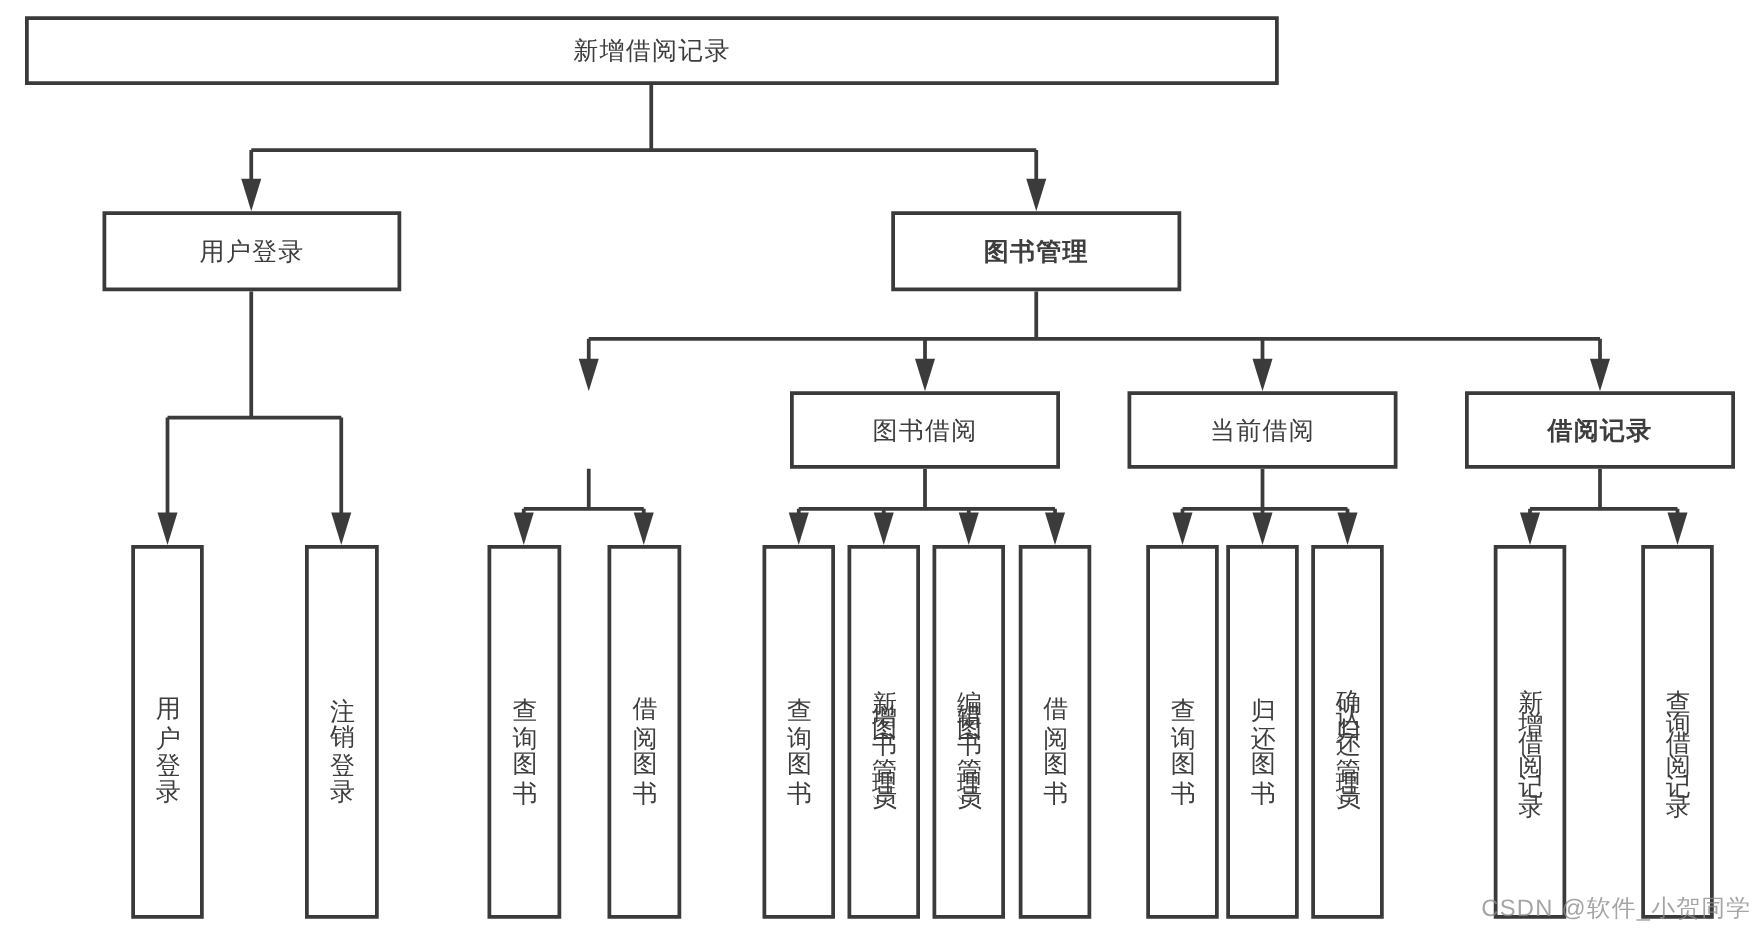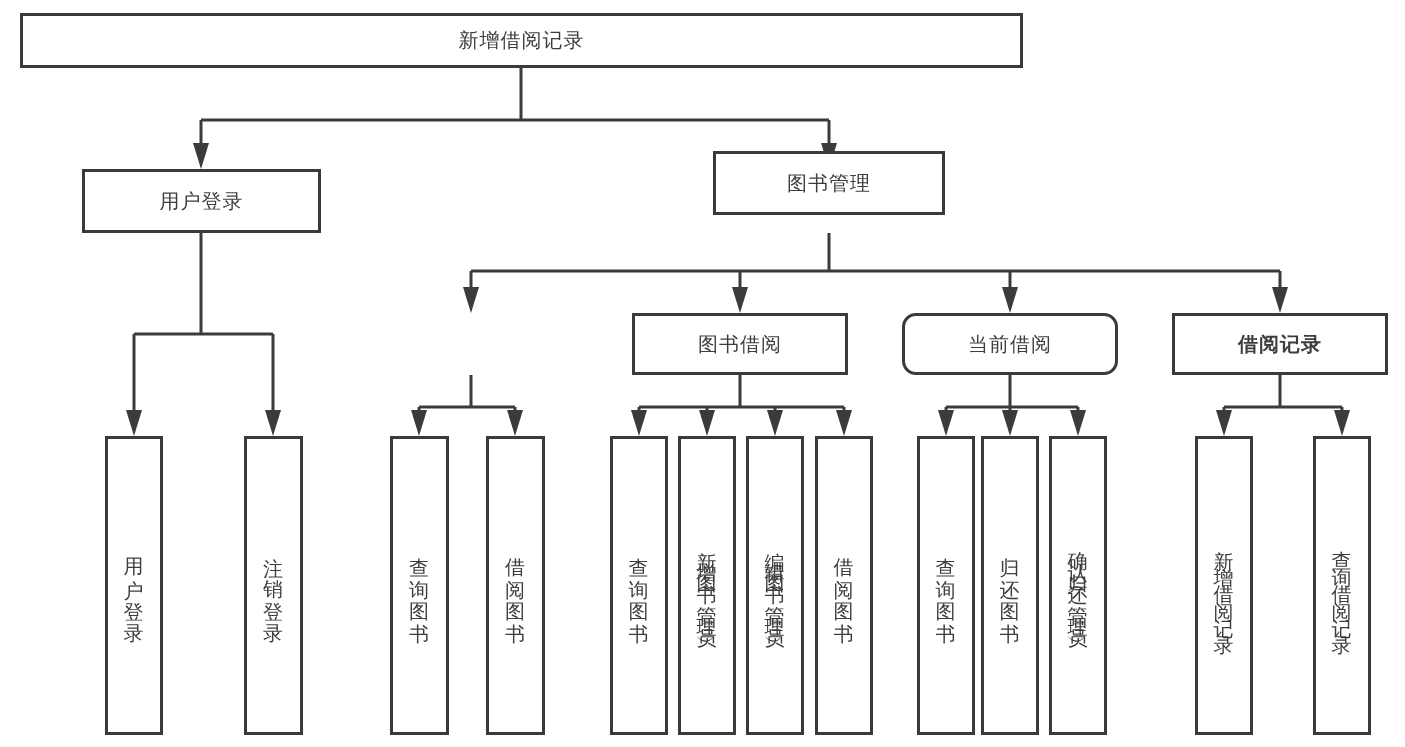--- a/index.html
+++ b/index.html
@@ -99,28 +99,28 @@
     </g>
   </svg>
 
   <div class="node" style="left:20px;top:13px;width:1003px;height:55px;">
     <span>新增借阅记录</span>
   </div>
 
   <div class="node" style="left:82px;top:169px;width:239px;height:64px;">
     <span>用户登录</span>
   </div>
-  <div class="node" style="left:713px;top:151px;width:232px;height:64px;">
+  <div class="node" style="left:713px;top:169px;width:232px;height:64px;font-weight:bold;">
     <span>图书管理</span>
   </div>
 
   <div class="node" style="left:632px;top:313px;width:216px;height:62px;text-align:center;">
     <span>图书借阅</span>
   </div>
-  <div class="node" style="left:902px;top:313px;width:216px;height:62px;border-radius:14px;">
+  <div class="node" style="left:902px;top:313px;width:216px;height:62px;">
     <span>当前借阅</span>
   </div>
   <div class="node" style="left:1172px;top:313px;width:216px;height:62px;font-weight:bold;">
     <span>借阅记录</span>
   </div>
 
   <div class="node" style="left:105px;top:436px;width:58px;height:299px;">
     <span class="vt ls4">用户登录</span>
   </div>
   <div class="node" style="left:244px;top:436px;width:59px;height:299px;">
@@ -157,14 +157,15 @@
     <span class="vt ls9">确认归还（管理员）</span>
   </div>
 
   <div class="node" style="left:1195px;top:436px;width:58px;height:299px;">
     <span class="vt ls6">新增借阅记录</span>
   </div>
   <div class="node" style="left:1313px;top:436px;width:58px;height:299px;">
     <span class="vt ls6">查询借阅记录</span>
   </div>
 
+  <div class="watermark">CSDN @软件_小贺同学</div>
 
 </div>
 
 </body></html>

